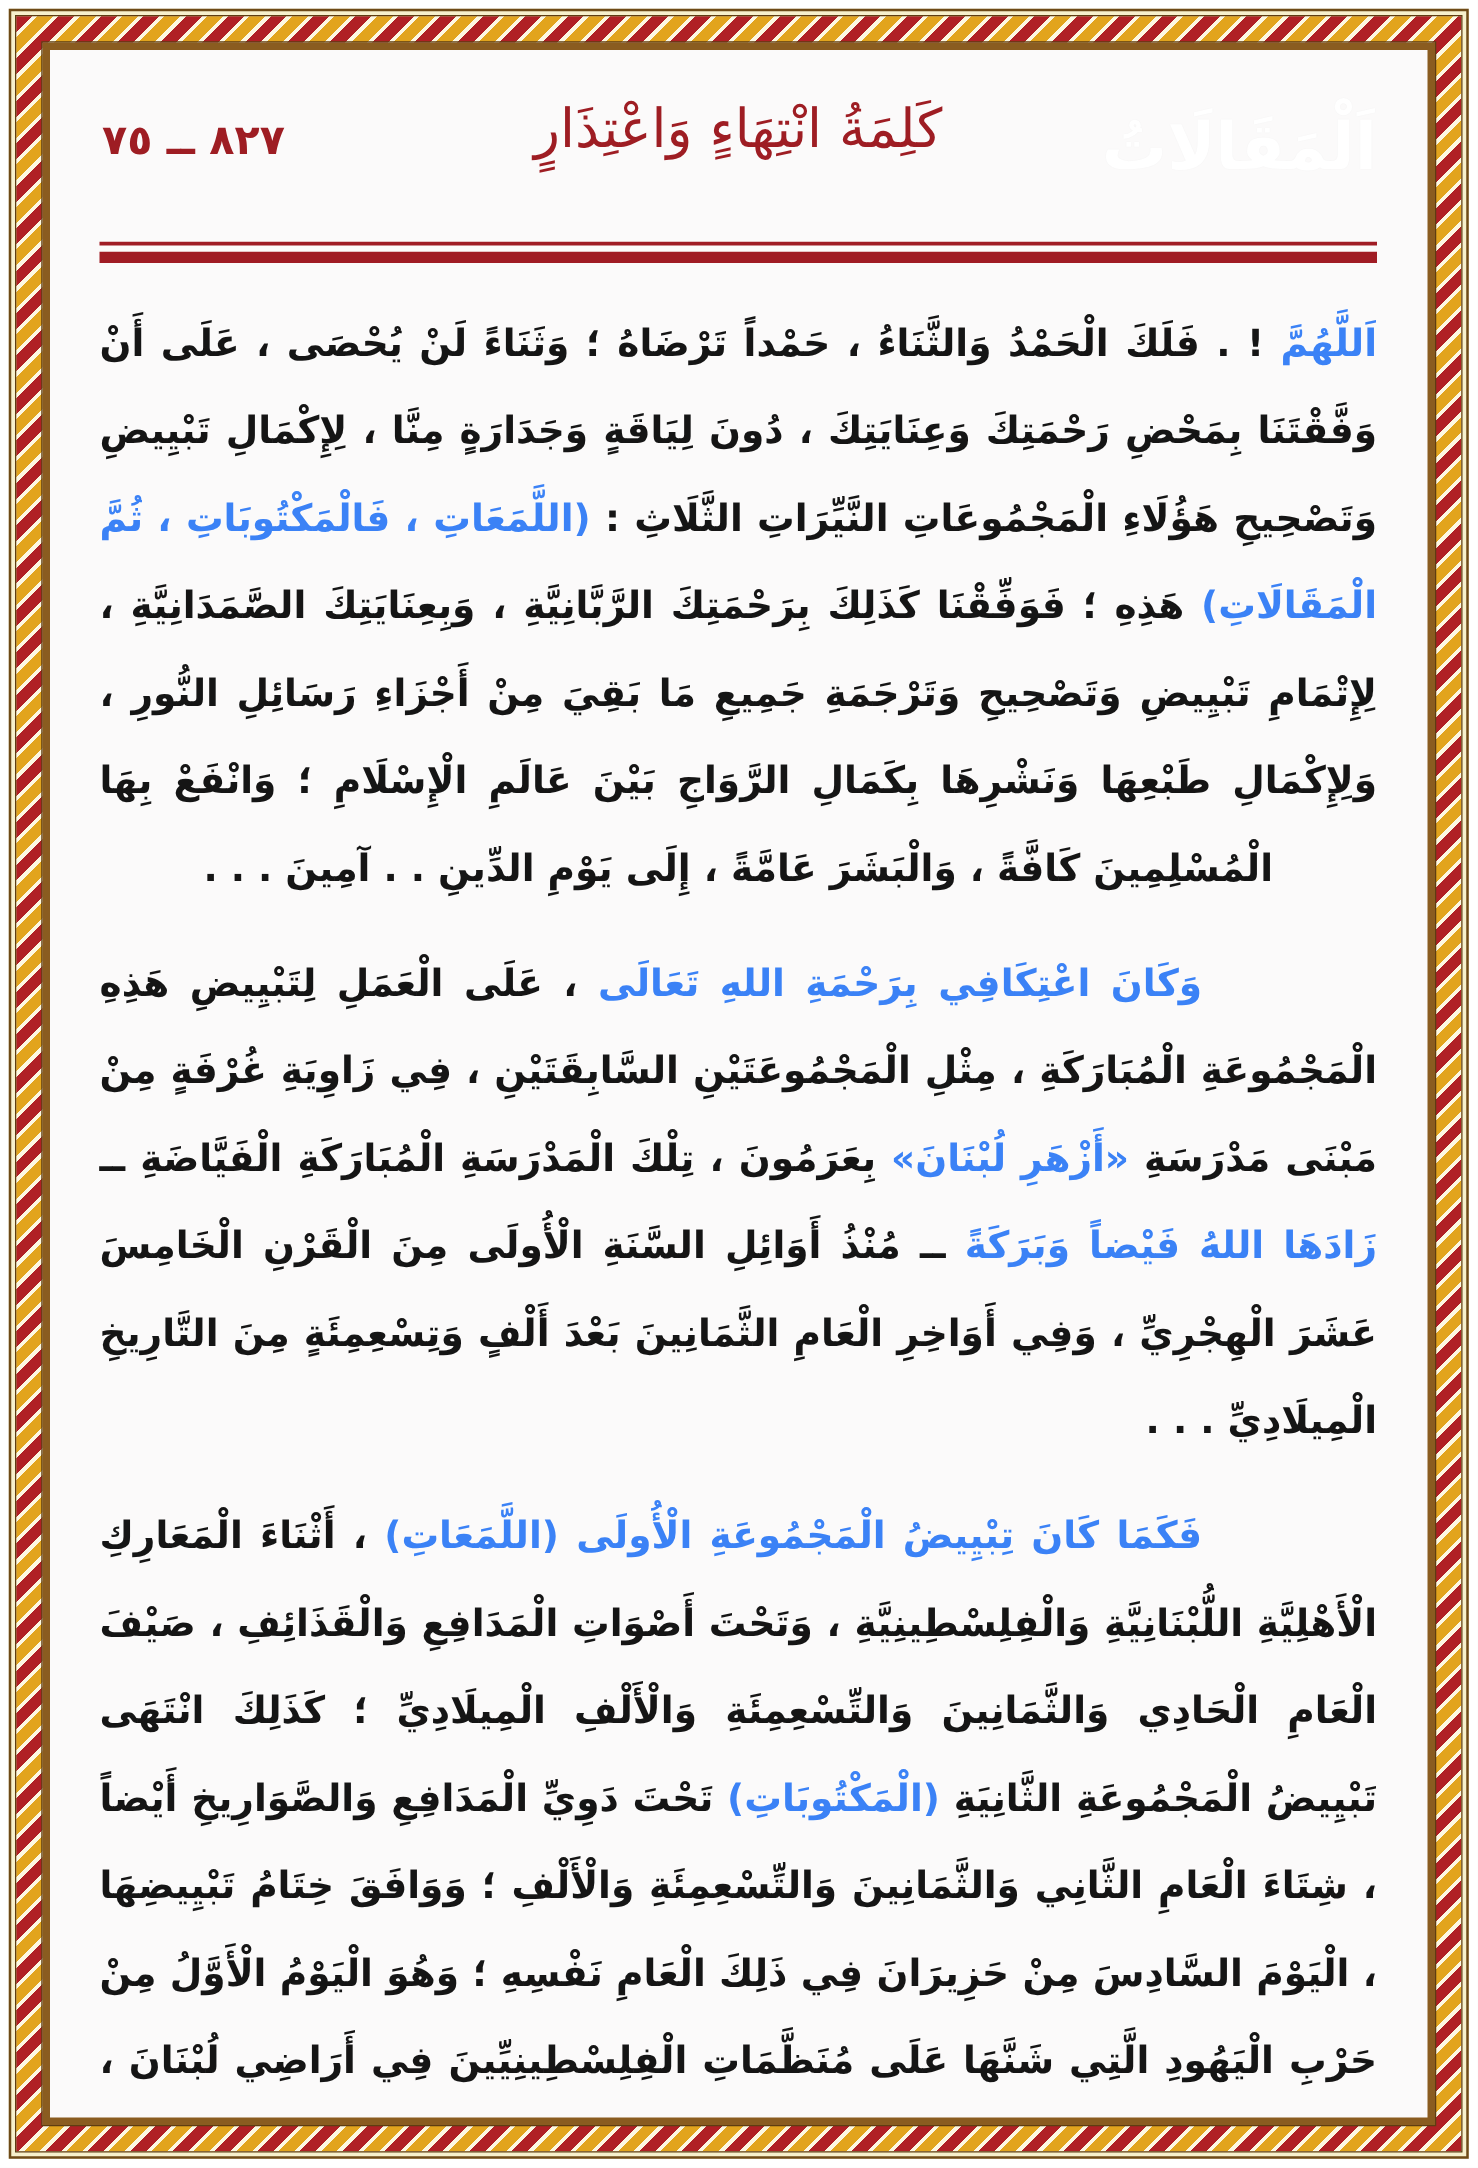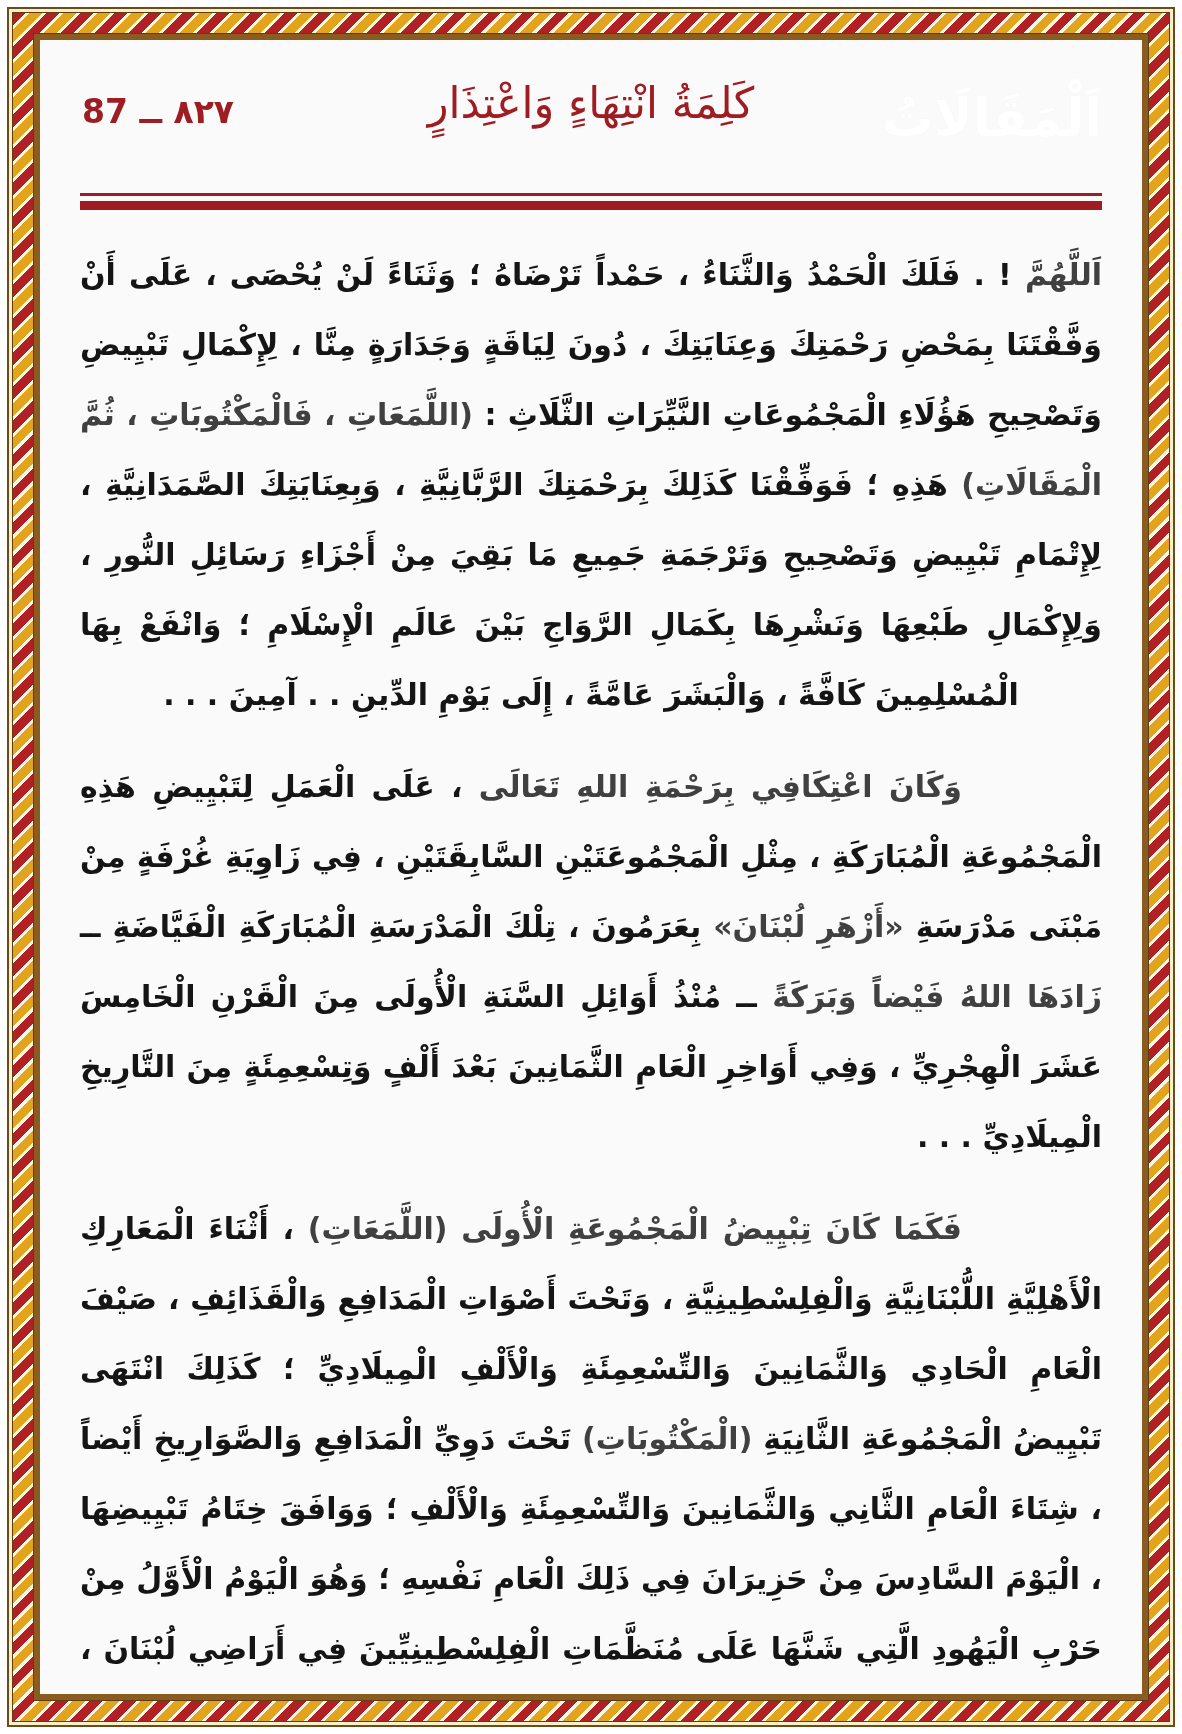--- a/index.html
+++ b/index.html
@@ -81,33 +81,33 @@
     direction: rtl;
     text-align: justify;
     font-size: 30px;
     font-weight: bold;
     line-height: 70px;
     color: #151515;
   }
   .page-body p { margin-bottom: 22px; }
   .para-first-line-centered { text-align-last: center; }
   .para-indented { text-indent: 140px; }
-  .seg-red   { color: #404040; }
+  .seg-red   { color: #3b82f6; }
   .seg-black { color: #151515; }
 </style>
 </head>
 <body>
 
 <div class="frame-outer">
   <div class="frame-band">
     <div class="frame-inner">
 
       <div class="header">
         <div class="watermark">اَلْمَقَالَاتُ</div>
-        <div class="page-number">٨٢٧ ــ 87</div>
+        <div class="page-number">٨٢٧ ــ ٧٥</div>
         <div class="page-title">كَلِمَةُ انْتِهَاءٍ وَاعْتِذَارٍ</div>
       </div>
 
       <div class="rule">
         <div class="thin"></div>
         <div class="thick"></div>
       </div>
 
       <div class="page-body">
 

